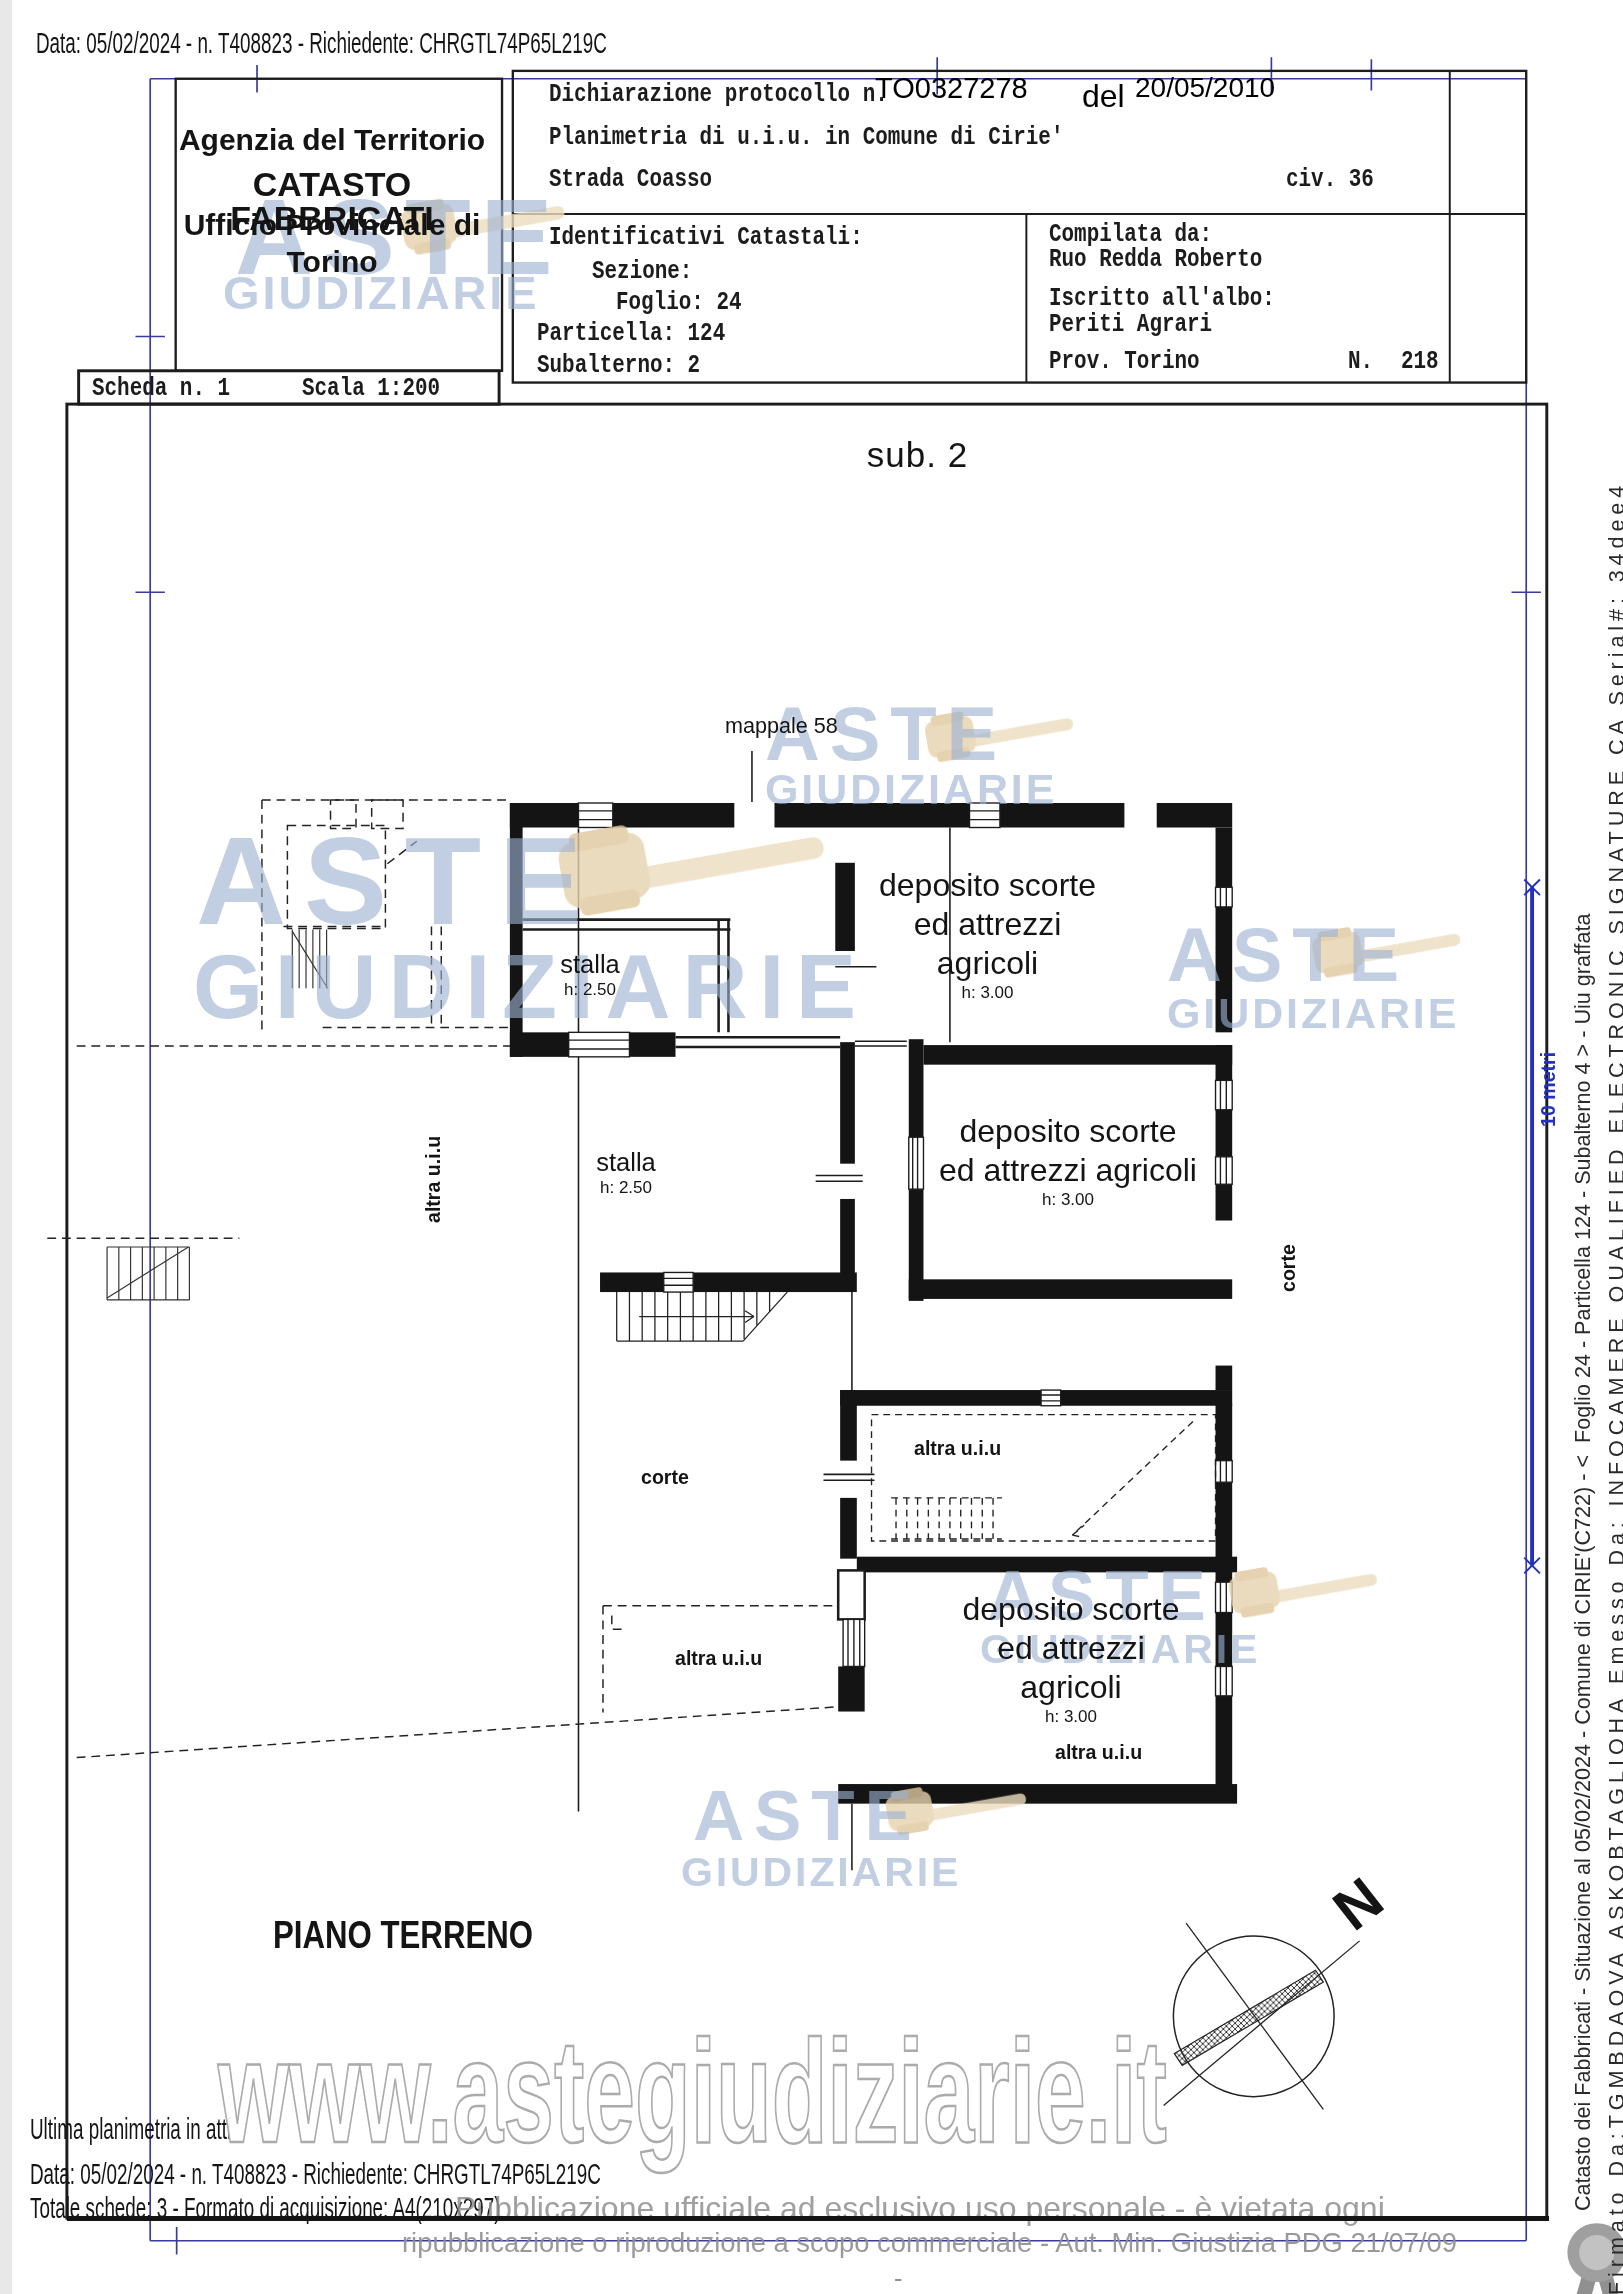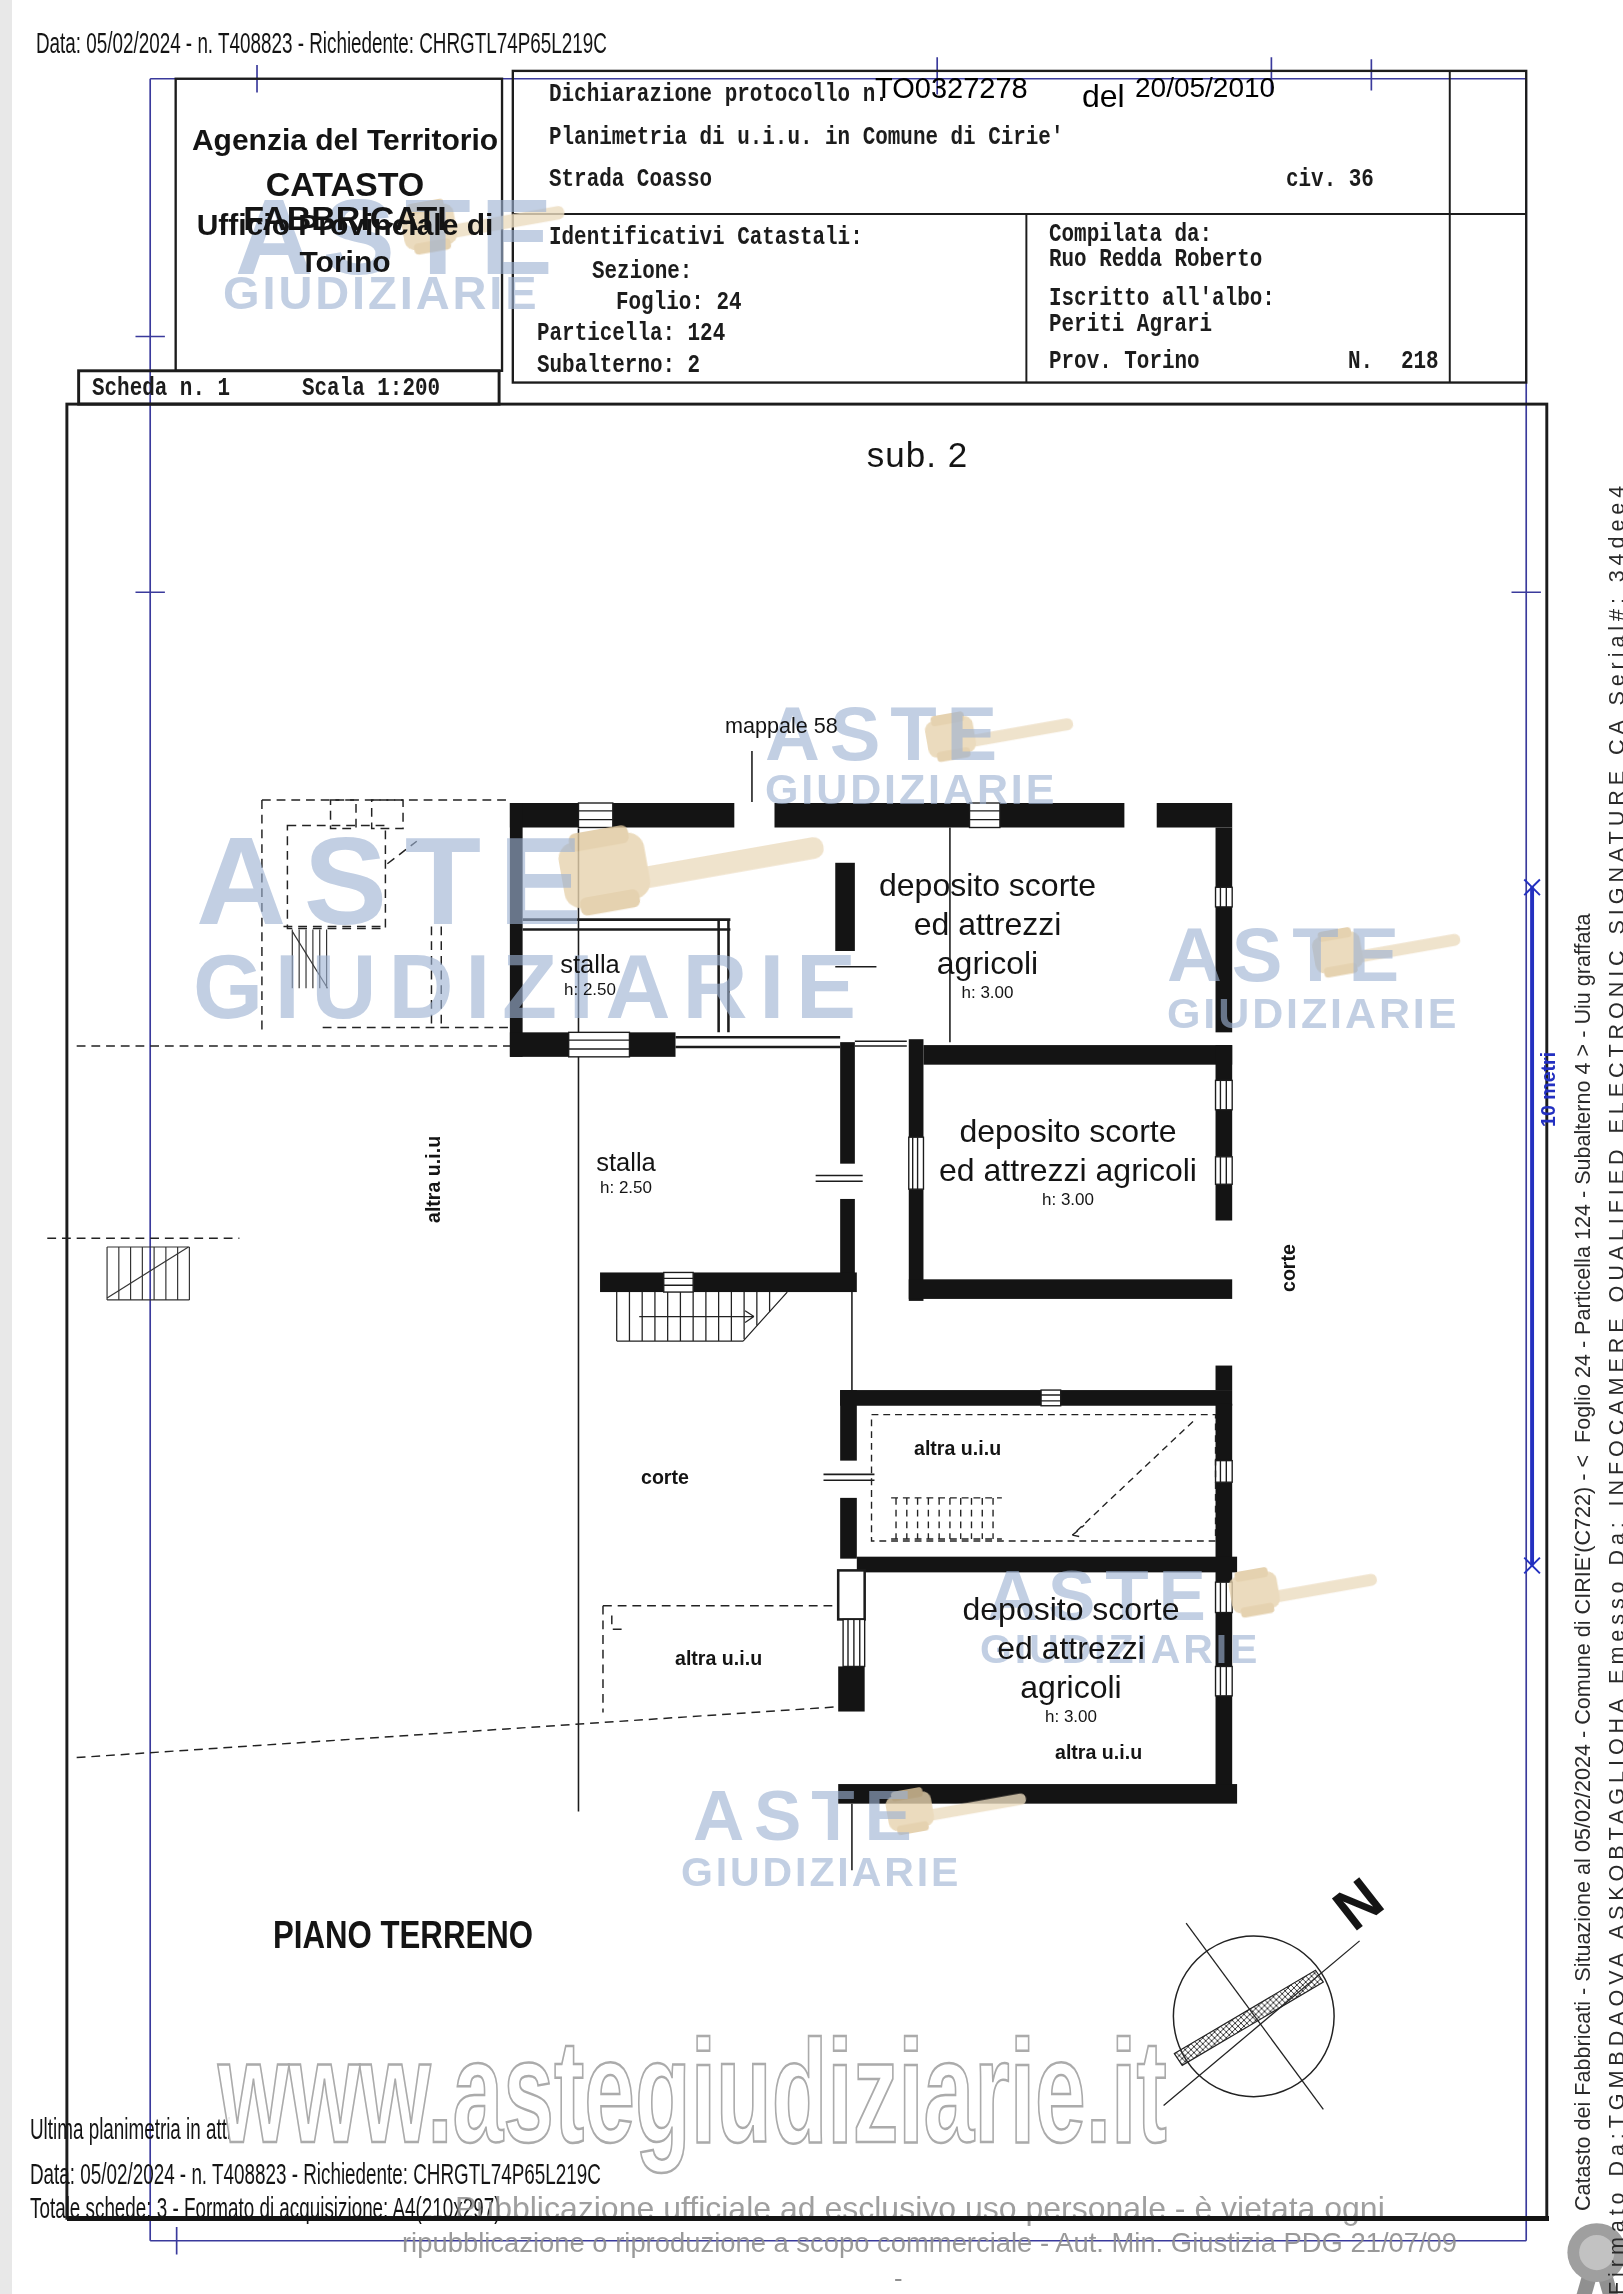--- a/index.html
+++ b/index.html
@@ -3,21 +3,21 @@
 <meta charset="utf-8">
 <style>
   html,body{margin:0;padding:0;background:#e8e8e8;}
   #page{position:relative;width:1623px;height:2295px;background:#ffffff;overflow:hidden;
         font-family:"Liberation Sans",sans-serif;color:#141414;margin-left:12px;}
   .abs{position:absolute;}
   .mono{font-family:"Liberation Mono",monospace;font-weight:700;font-size:25.5px;color:#1c1c1c;
         transform:scaleX(.82);transform-origin:0 0;white-space:pre;line-height:1;}
   .cond{transform:scaleX(.65);transform-origin:0 0;white-space:pre;line-height:1;}
   .sanslight{font-weight:400;color:#000000;white-space:pre;line-height:1;}
-  .agency{left:161px;width:344px;text-align:center;font-weight:700;line-height:1;}
+  .agency{left:148px;width:344px;text-align:center;font-weight:700;line-height:1;}
   .roomlbl{text-align:center;line-height:1.22;z-index:4;}
   .roomlbl .big{font-size:32px;}
   .roomlbl .small{font-size:17px;}
   .tag{font-size:19.6px;font-weight:600;z-index:4;white-space:pre;line-height:1;}
   .vert{transform:rotate(-90deg);transform-origin:0 0;white-space:pre;line-height:1;}
   .wm{font-weight:700;color:rgba(156,178,210,.62);letter-spacing:9.8px;line-height:.9;z-index:3;white-space:pre;}
   .wmg{letter-spacing:2.9px;}
   .sidetext{font-size:21.6px;color:#2a2a2a;z-index:5;}
   .gray{color:#8f8f8f;}
   .z2{z-index:2;} .z4{z-index:4;} .z5{z-index:5;} .z6{z-index:6;}

